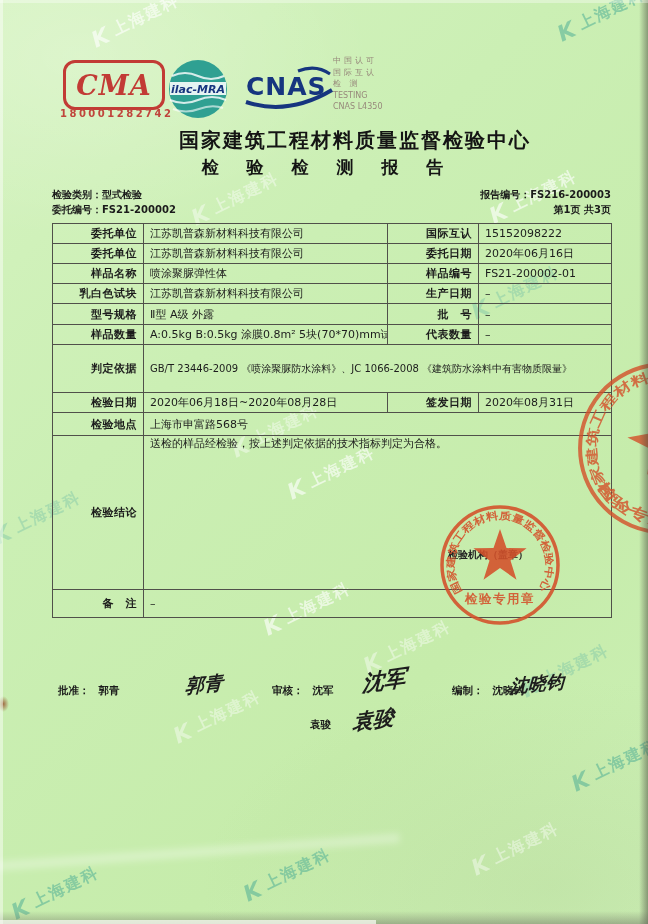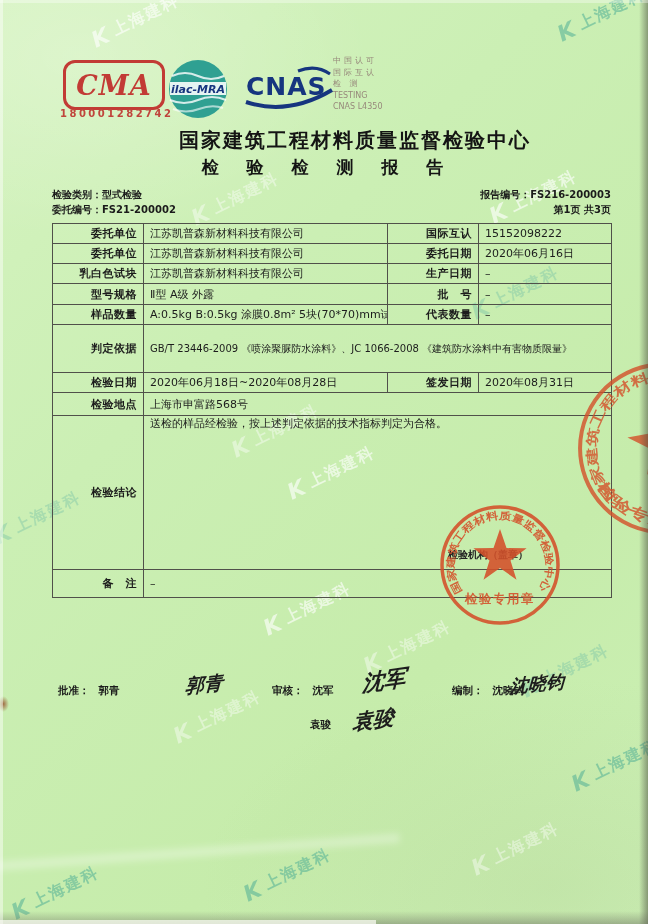--- a/index.html
+++ b/index.html
@@ -204,20 +204,26 @@
       <td class="lbl">国际互认</td>
       <td>15152098222</td>
     </tr>
     <tr class="h20">
       <td class="lbl">委托单位</td>
       <td>江苏凯普森新材料科技有限公司</td>
       <td class="lbl">委托日期</td>
       <td>2020年06月16日</td>
     </tr>
     <tr class="h20">
+      <td class="lbl">样品名称</td>
+      <td>喷涂聚脲弹性体</td>
+      <td class="lbl">样品编号</td>
+      <td>FS21-200002-01</td>
+    </tr>
+    <tr class="h20">
       <td class="lbl">乳白色试块</td>
       <td>江苏凯普森新材料科技有限公司</td>
       <td class="lbl">生产日期</td>
       <td>–</td>
     </tr>
     <tr class="h21">
       <td class="lbl">型号规格</td>
       <td>Ⅱ型 A级 外露</td>
       <td class="lbl">批　号</td>
       <td>–</td>

